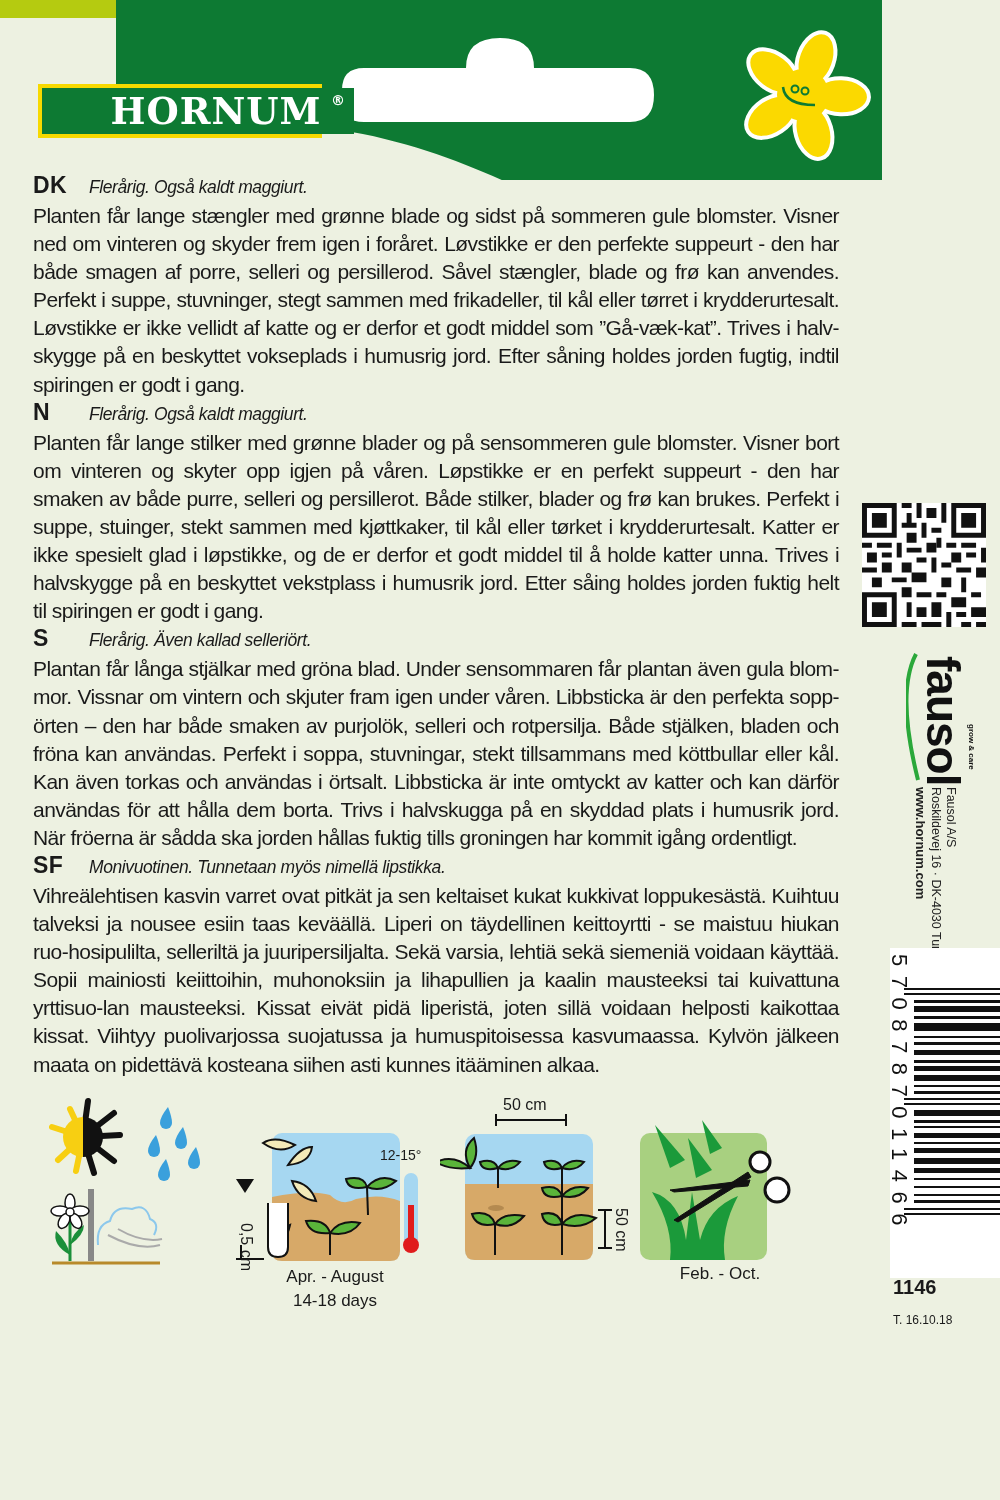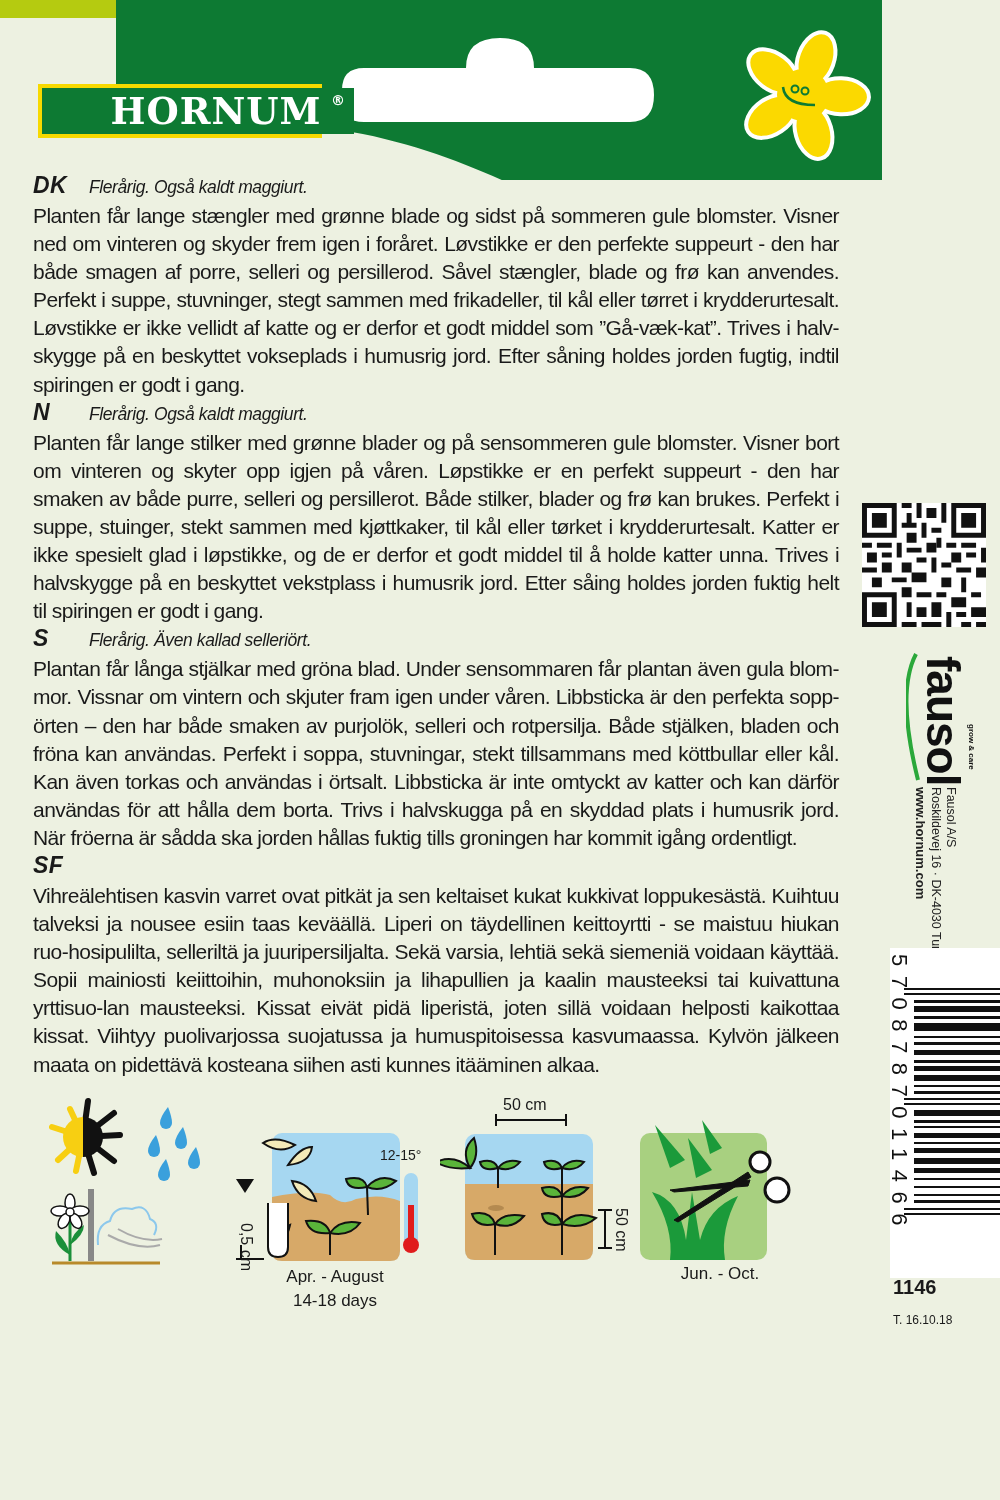--- a/index.html
+++ b/index.html
@@ -18,21 +18,21 @@
   .logo-inner {
     width:100%; height:100%; background:#0d7a33; display:flex; align-items:center; justify-content:center;
     color:#fff; font-family:"DejaVu Serif", serif; font-weight:bold; font-size:37px; letter-spacing:1px;
     position:relative;
     padding-left:36px;
   }
   .logo-inner sup { font-size:14px; position:absolute; right:8px; top:4px; font-family:"DejaVu Sans",sans-serif; }
   .content { left:33px; top:172px; width:806px; }
   .section { margin:0; }
   .sec-head { display:flex; align-items:baseline; height:30px; }
-  .lang { font-weight:bold; font-size:23px; width:56px; letter-spacing:0.5px;font-style:italic; }
+  .lang { font-weight:bold; font-size:23px; width:56px; letter-spacing:0.5px; }
   .lang.dk { width:56px; }
   .subtitle { font-style:italic; font-weight:normal; font-size:17.5px; letter-spacing:-0.4px; }
   .body-text {
     font-size:21px; line-height:28.1px; text-align:justify; letter-spacing:-0.55px;
     font-family:"Liberation Sans", sans-serif; font-stretch:condensed;
   }
   .qr { left:862px; top:503px; width:124px; height:124px; background:#fff; }
   .barcode-box { left:890px; top:948px; width:110px; height:330px; background:#fff; }
   .code-num { left:893px; top:1276px; font-weight:bold; font-size:20px; }
   .date { left:893px; top:1313px; font-size:12px; }
@@ -89,20 +89,21 @@
   <div class="section">
     <div class="sec-head">
       <span class="lang">S</span>
       <span class="subtitle">Flerårig. Även kallad selleriört.</span>
     </div>
     <div class="body-text">Plantan får långa stjälkar med gröna blad. Under sensommaren får plantan även gula blom-mor. Vissnar om vintern och skjuter fram igen under våren. Libbsticka är den perfekta sopp-örten – den har både smaken av purjolök, selleri och rotpersilja. Både stjälken, bladen och fröna kan användas. Perfekt i soppa, stuvningar, stekt tillsammans med köttbullar eller kål. Kan även torkas och användas i örtsalt. Libbsticka är inte omtyckt av katter och kan därför användas för att hålla dem borta. Trivs i halvskugga på en skyddad plats i humusrik jord. När fröerna är sådda ska jorden hållas fuktig tills groningen har kommit igång ordentligt.</div>
   </div>
   <div class="section">
     <div class="sec-head">
       <span class="lang">SF</span>
+      <span class="subtitle">Monivuotinen. Tunnetaan myös nimellä lipstikka.</span>
     </div>
     <div class="body-text">Vihreälehtisen kasvin varret ovat pitkät ja sen keltaiset kukat kukkivat loppukesästä. Kuihtuu talveksi ja nousee esiin taas keväällä. Liperi on täydellinen keittoyrtti - se maistuu hiukan ruo-hosipulilta, selleriltä ja juuripersiljalta. Sekä varsia, lehtiä sekä siemeniä voidaan käyttää. Sopii mainiosti keiittoihin, muhonoksiin ja lihapullien ja kaalin mausteeksi tai kuivattuna yrttisuo-lan mausteeksi. Kissat eivät pidä liperistä, joten sillä voidaan helposti kaikottaa kissat. Viihtyy puolivarjossa suojatussa ja humuspitoisessa kasvumaassa. Kylvön jälkeen maata on pidettävä kosteana siihen asti kunnes itääminen alkaa.</div>
   </div>
 </div>
 
 <div class="abs qr">
   <svg width="124" height="124" viewBox="0 0 25 25">
     <rect width="25" height="25" fill="#fff"></rect>
     <g fill="#111">
       <path d="M0 0h7v7h-7zM1 1v5h5v-5zM2 2h3v3h-3z"></path>
@@ -294,14 +295,14 @@
       <path d="M72 0 L92 28 L80 34 Z"></path>
       <path d="M22 72 Q50 80 56 120 L62 72 L70 120 Q78 88 108 76 Q90 110 95 140 H40 Q44 108 22 72 Z"></path>
     </g>
     <g fill="#111" stroke="#111">
       <path d="M40 70 L120 60 L118 66 L44 72 Z"></path>
       <path d="M44 100 L118 52 L121 57 L48 102 Z"></path>
     </g>
     <circle cx="130" cy="42" r="10" fill="#fff" stroke="#111" stroke-width="3"></circle>
     <circle cx="147" cy="70" r="12" fill="#fff" stroke="#111" stroke-width="3"></circle>
   </svg>
-  <div class="abs caption" style="left:0; top:144px; width:180px;">Jun. - Oct.</div>
+  <div class="abs caption" style="left:0; top:144px; width:180px;">Feb. - Oct.</div>
 </div>
 
 </body></html>

